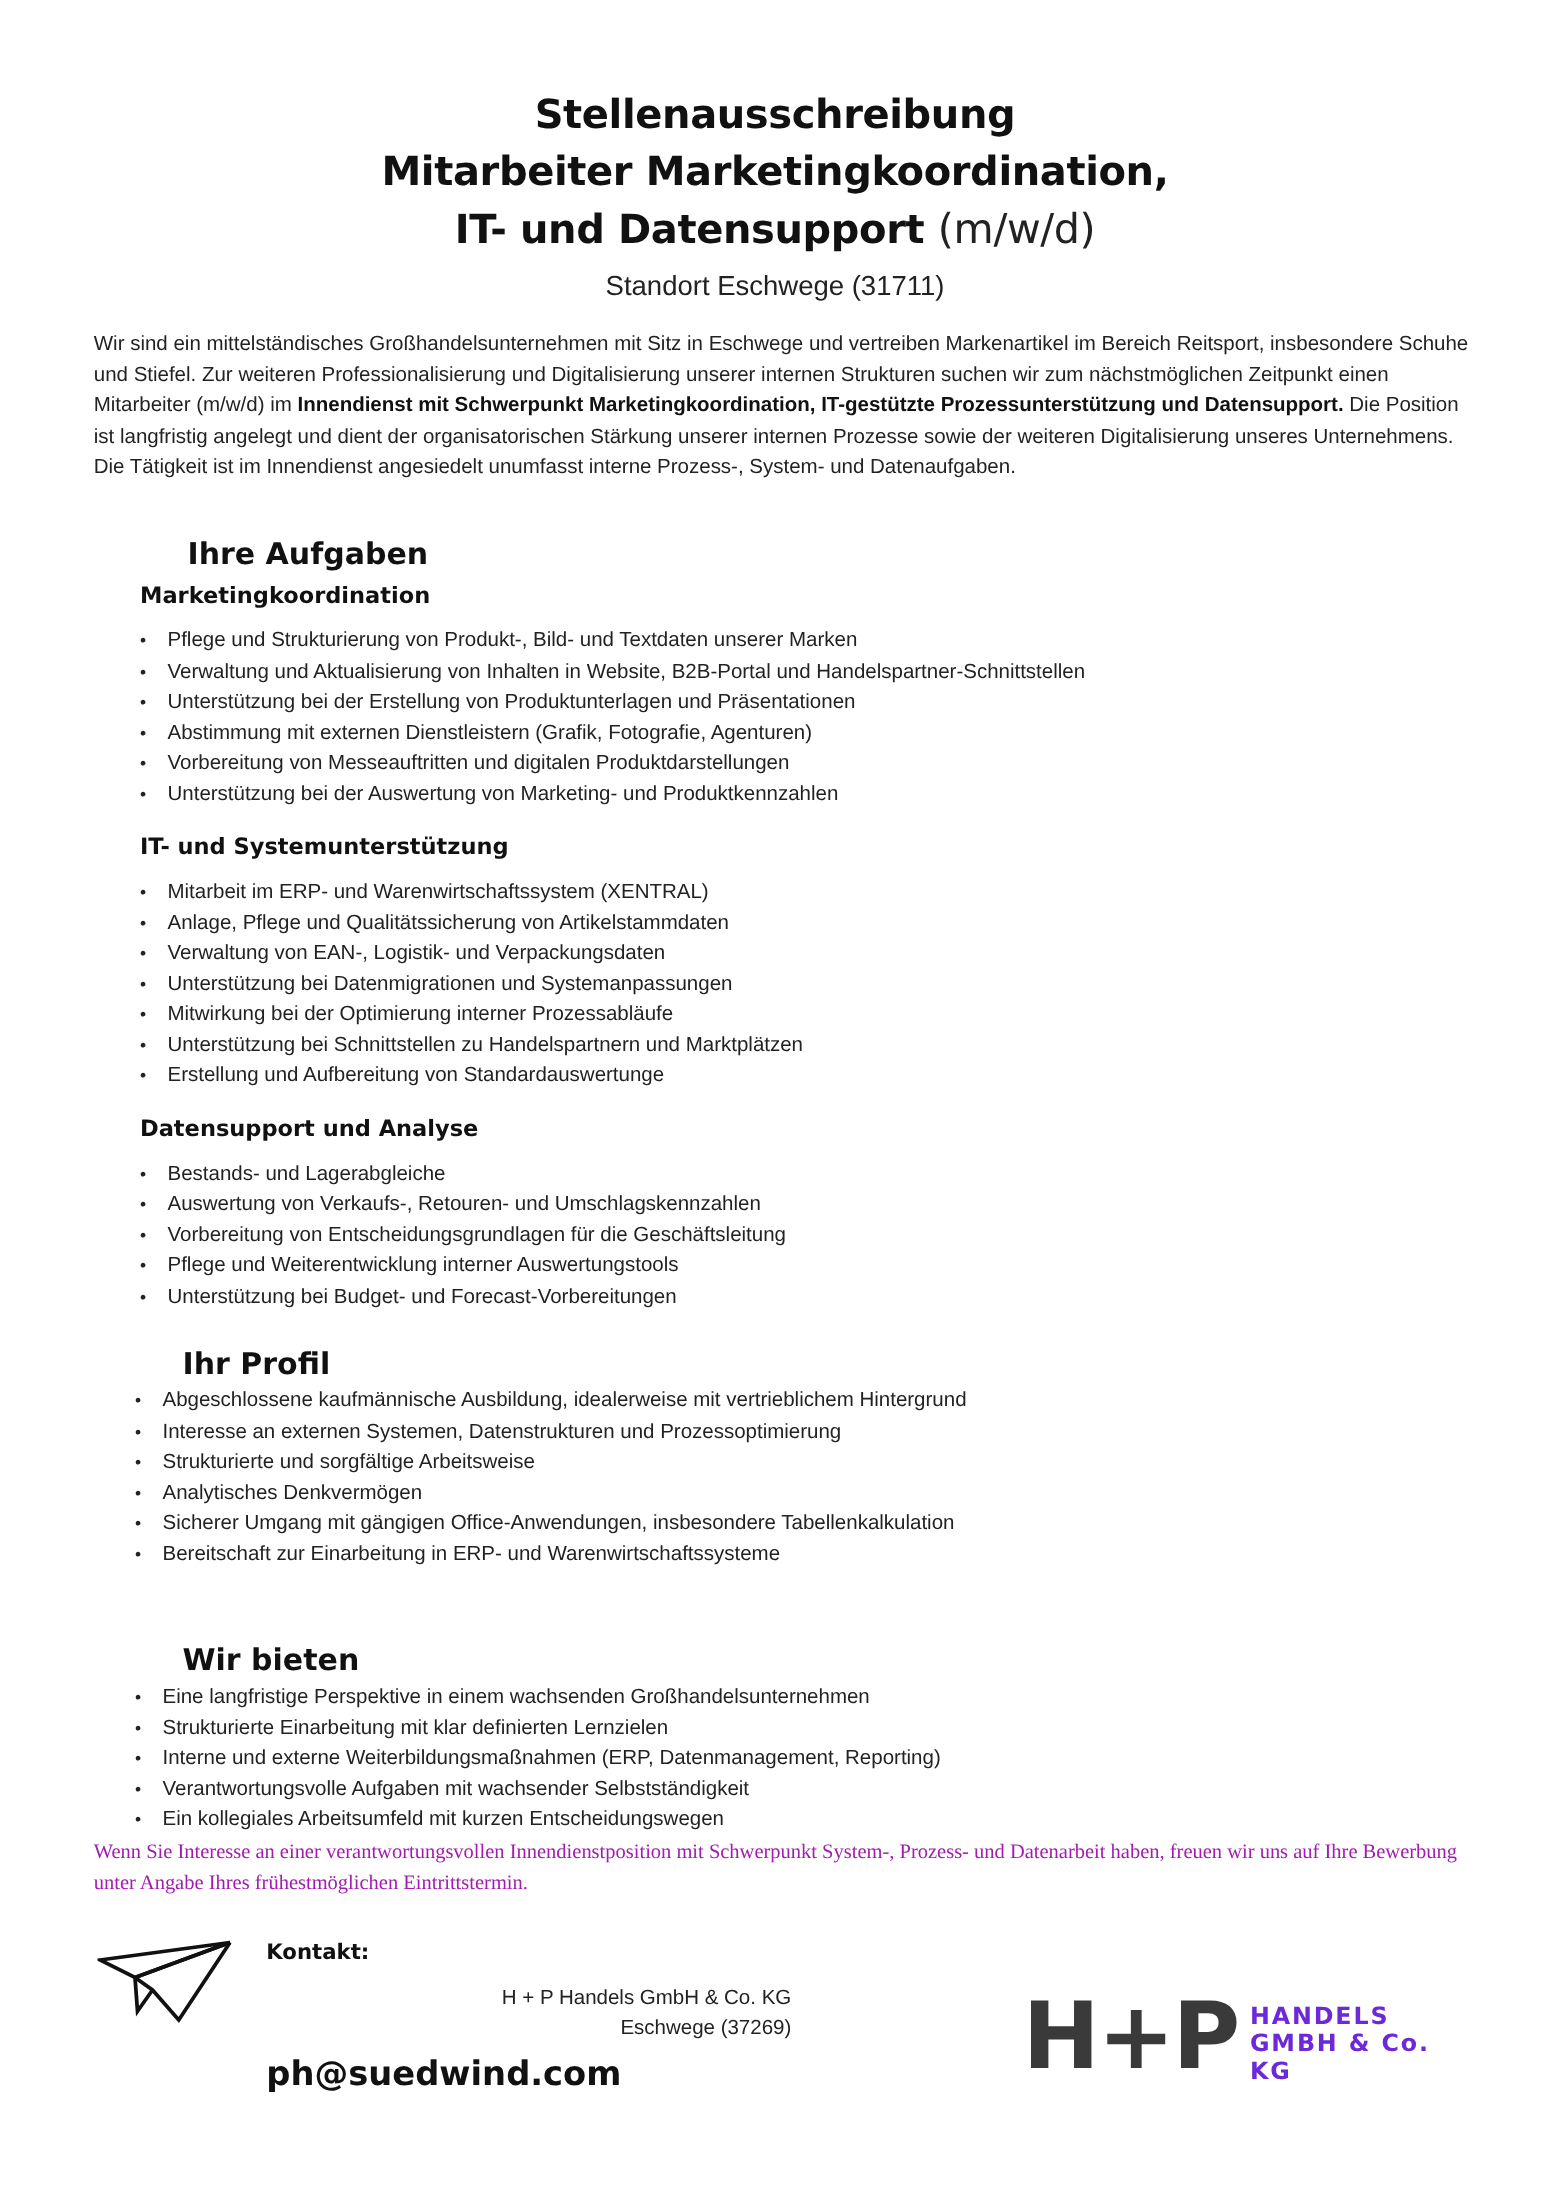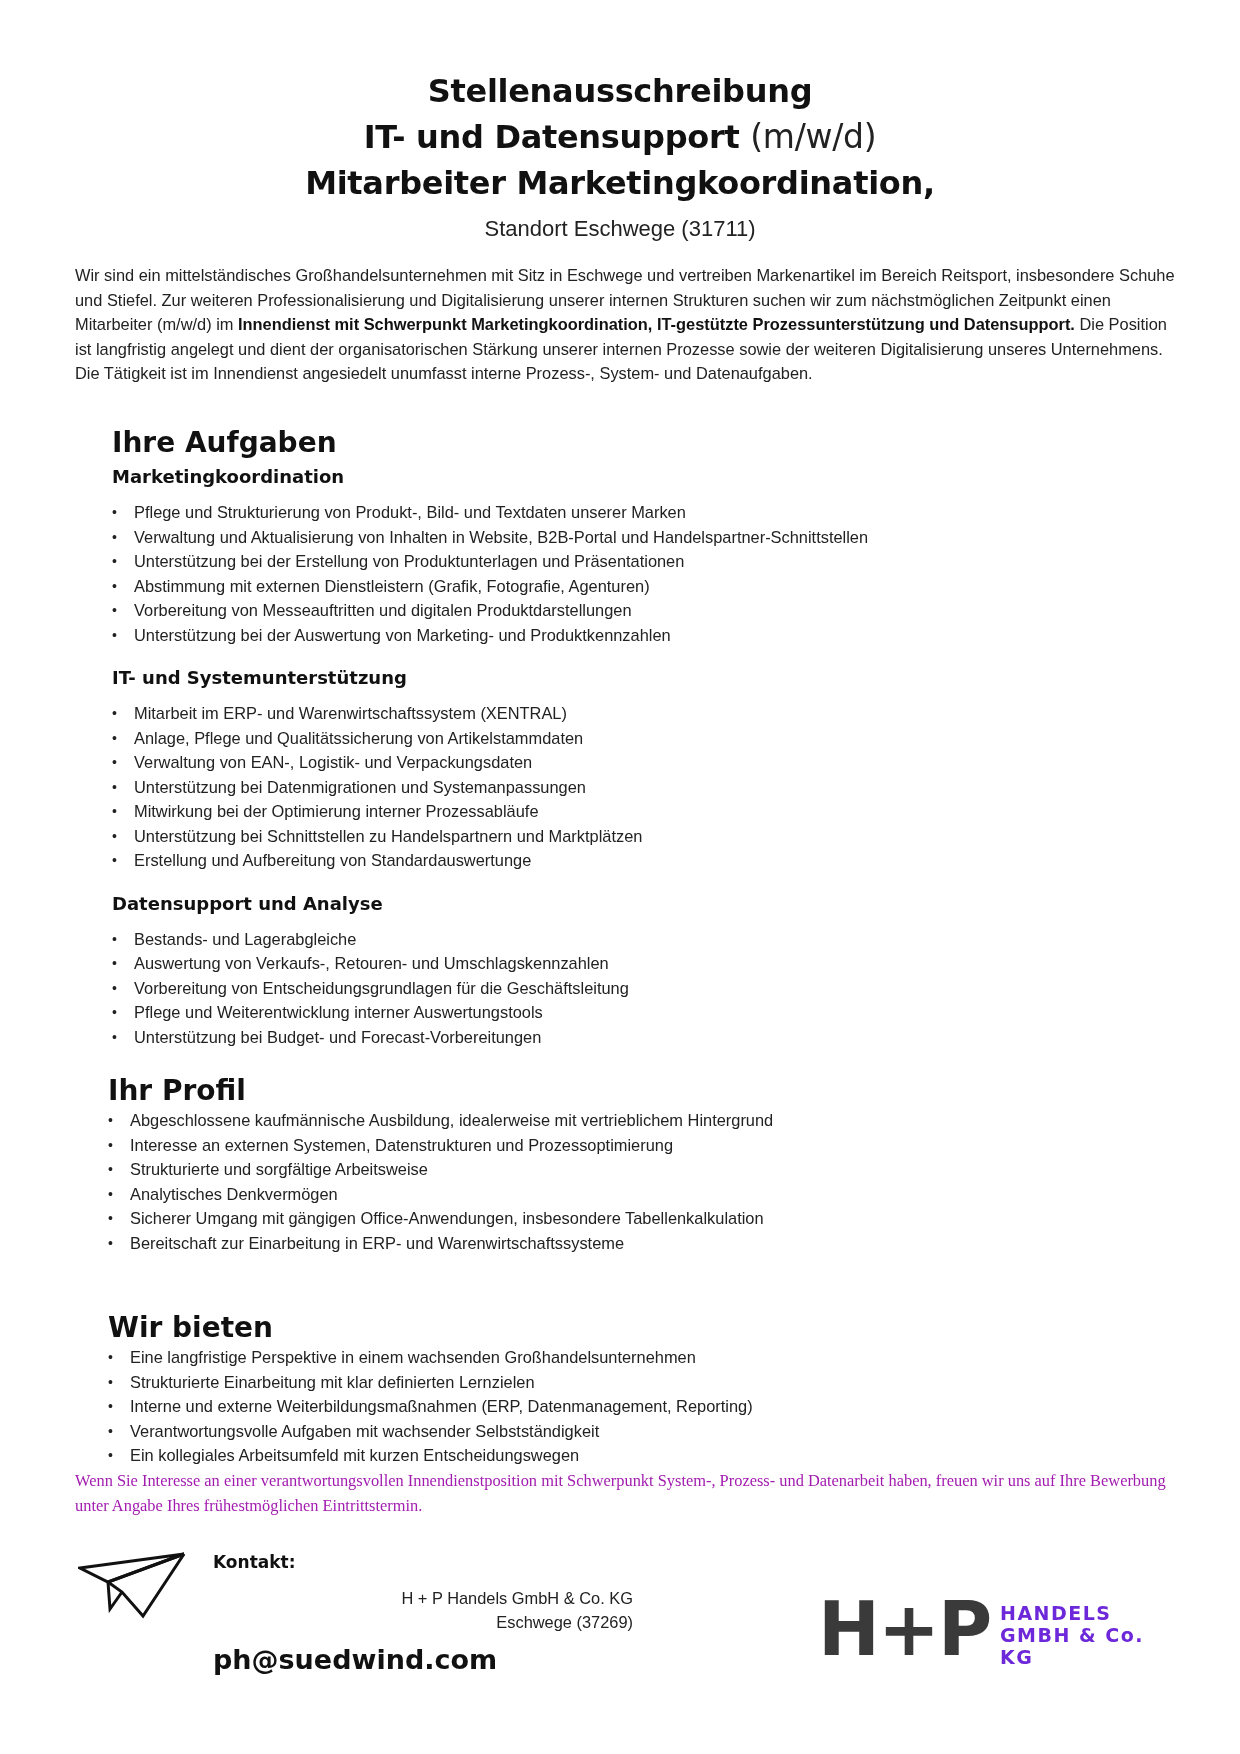--- a/index.html
+++ b/index.html
@@ -44,23 +44,24 @@
     position: absolute; left: 75px; top: 263px; width: 1100px;
     font-size: 16.4px; line-height: 24.6px; color: #222;
   }
   .intro b { font-weight: bold; color: #111; }
 
   
   .section { position: absolute; }
   .h2 {
     font-family: "DejaVu Sans", sans-serif;
     font-weight: bold;
-    font-size: 28px;
+    font-size: 24px;
     line-height: 34px;
     color: #111;
+    margin-left: 38px;
   }
   .h3 {
     font-family: "DejaVu Sans", sans-serif;
     font-weight: bold;
     font-size: 18px;
     line-height: 26px;
     color: #111;
   }
   ul.bullets { list-style: none; }
   ul.bullets li {
@@ -113,25 +114,25 @@
     font-size: 19px; line-height: 22px; color: #6d28d9; letter-spacing: 1.5px;
   }
 </style>
 </head>
 <body>
 
 <div class="page">
 
   <div class="title-block">
     <div class="title-line">Stellenausschreibung</div>
+    <div class="title-line">Mitarbeiter Marketingkoordination,</div>
     <div class="title-line">
       <span>IT- und Datensupport</span>
       <span class="title-suffix">(m/w/d)</span>
     </div>
-    <div class="title-line">Mitarbeiter Marketingkoordination,</div>
     <div class="location">Standort Eschwege (31711)</div>
   </div>
 
   <p class="intro"><span>Wir sind ein mittelständisches Großhandelsunternehmen mit Sitz in Eschwege und vertreiben Markenartikel im Bereich Reitsport, insbesondere Schuhe und Stiefel. Zur weiteren Professionalisierung und Digitalisierung unserer internen Strukturen suchen wir zum nächstmöglichen Zeitpunkt einen Mitarbeiter (m/w/d) im </span><b>Innendienst mit Schwerpunkt Marketingkoordination, IT-gestützte Prozessunterstützung und Datensupport.</b><span> Die Position ist langfristig angelegt und dient der organisatorischen Stärkung unserer internen Prozesse sowie der weiteren Digitalisierung unseres Unternehmens. Die Tätigkeit ist im Innendienst angesiedelt unumfasst interne Prozess-, System- und Datenaufgaben.</span></p>
 
   <div class="section" style="left:112px; top:426px; width:1050px;">
     <div class="h2">Ihre Aufgaben</div>
     <div class="h3" style="margin-top:4px;">Marketingkoordination</div>
     <ul class="bullets" style="margin-top:10px;">
         <li><span class="dot">•</span><span>Pflege und Strukturierung von Produkt-, Bild- und Textdaten unserer Marken</span></li>

